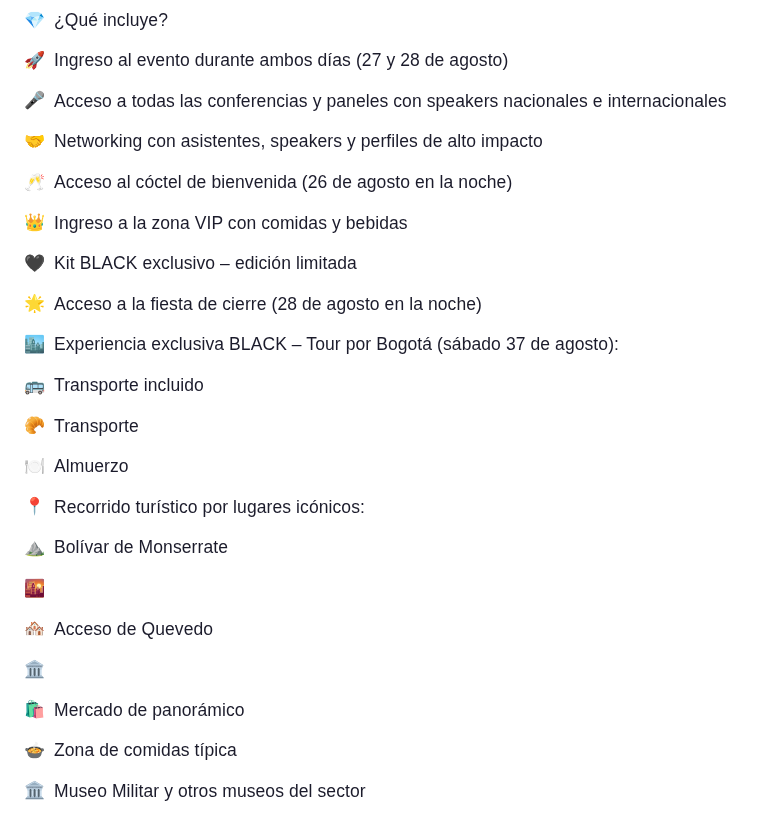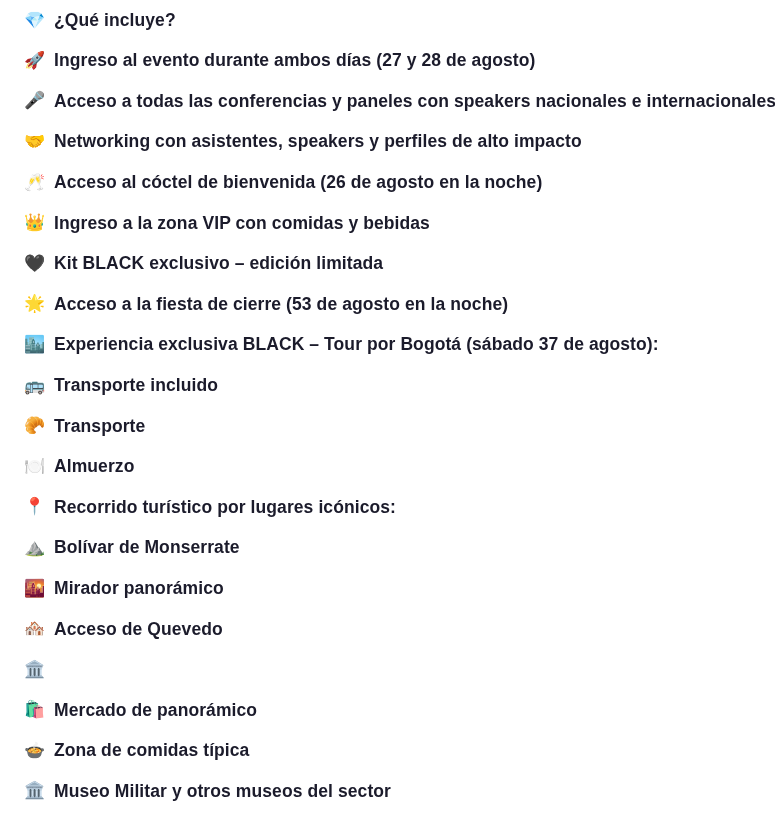--- a/index.html
+++ b/index.html
@@ -42,21 +42,21 @@
     display: inline-block;
     transform: translateY(-0.5px);
   }
 
   .benefit-text {
     flex: 0 1 auto;
     font-size: 17.5px;
     line-height: 1.15;
     color: #1b1b2b;
     letter-spacing: 0.005em;
-    font-weight: 700;
+    font-weight: 400;
   }
 
   
   .benefit-row:first-child { height: 40px; }
 </style>
 </head>
 <body>
 
 <ul id="benefits-list">
     <li class="benefit-row">
@@ -82,21 +82,21 @@
     <li class="benefit-row">
     <span class="benefit-icon">👑</span>
     <span class="benefit-text">Ingreso a la zona VIP con comidas y bebidas</span>
   </li>
     <li class="benefit-row">
     <span class="benefit-icon">🖤</span>
     <span class="benefit-text">Kit BLACK exclusivo – edición limitada</span>
   </li>
     <li class="benefit-row">
     <span class="benefit-icon">🌟</span>
-    <span class="benefit-text">Acceso a la fiesta de cierre (53 de agosto en la noche)</span>
+    <span class="benefit-text">Acceso a la fiesta de cierre (28 de agosto en la noche)</span>
   </li>
     <li class="benefit-row">
     <span class="benefit-icon">🏙️</span>
     <span class="benefit-text">Experiencia exclusiva BLACK – Tour por Bogotá (sábado 37 de agosto):</span>
   </li>
     <li class="benefit-row">
     <span class="benefit-icon">🚌</span>
     <span class="benefit-text">Transporte incluido</span>
   </li>
     <li class="benefit-row">
@@ -110,21 +110,20 @@
     <li class="benefit-row">
     <span class="benefit-icon">📍</span>
     <span class="benefit-text">Recorrido turístico por lugares icónicos:</span>
   </li>
     <li class="benefit-row">
     <span class="benefit-icon">⛰️</span>
     <span class="benefit-text">Bolívar de Monserrate</span>
   </li>
     <li class="benefit-row">
     <span class="benefit-icon">🌇</span>
-    <span class="benefit-text">Mirador panorámico</span>
   </li>
     <li class="benefit-row">
     <span class="benefit-icon">🏘️</span>
     <span class="benefit-text">Acceso de Quevedo</span>
   </li>
     <li class="benefit-row">
     <span class="benefit-icon">🏛️</span>
   </li>
     <li class="benefit-row">
     <span class="benefit-icon">🛍️</span>

